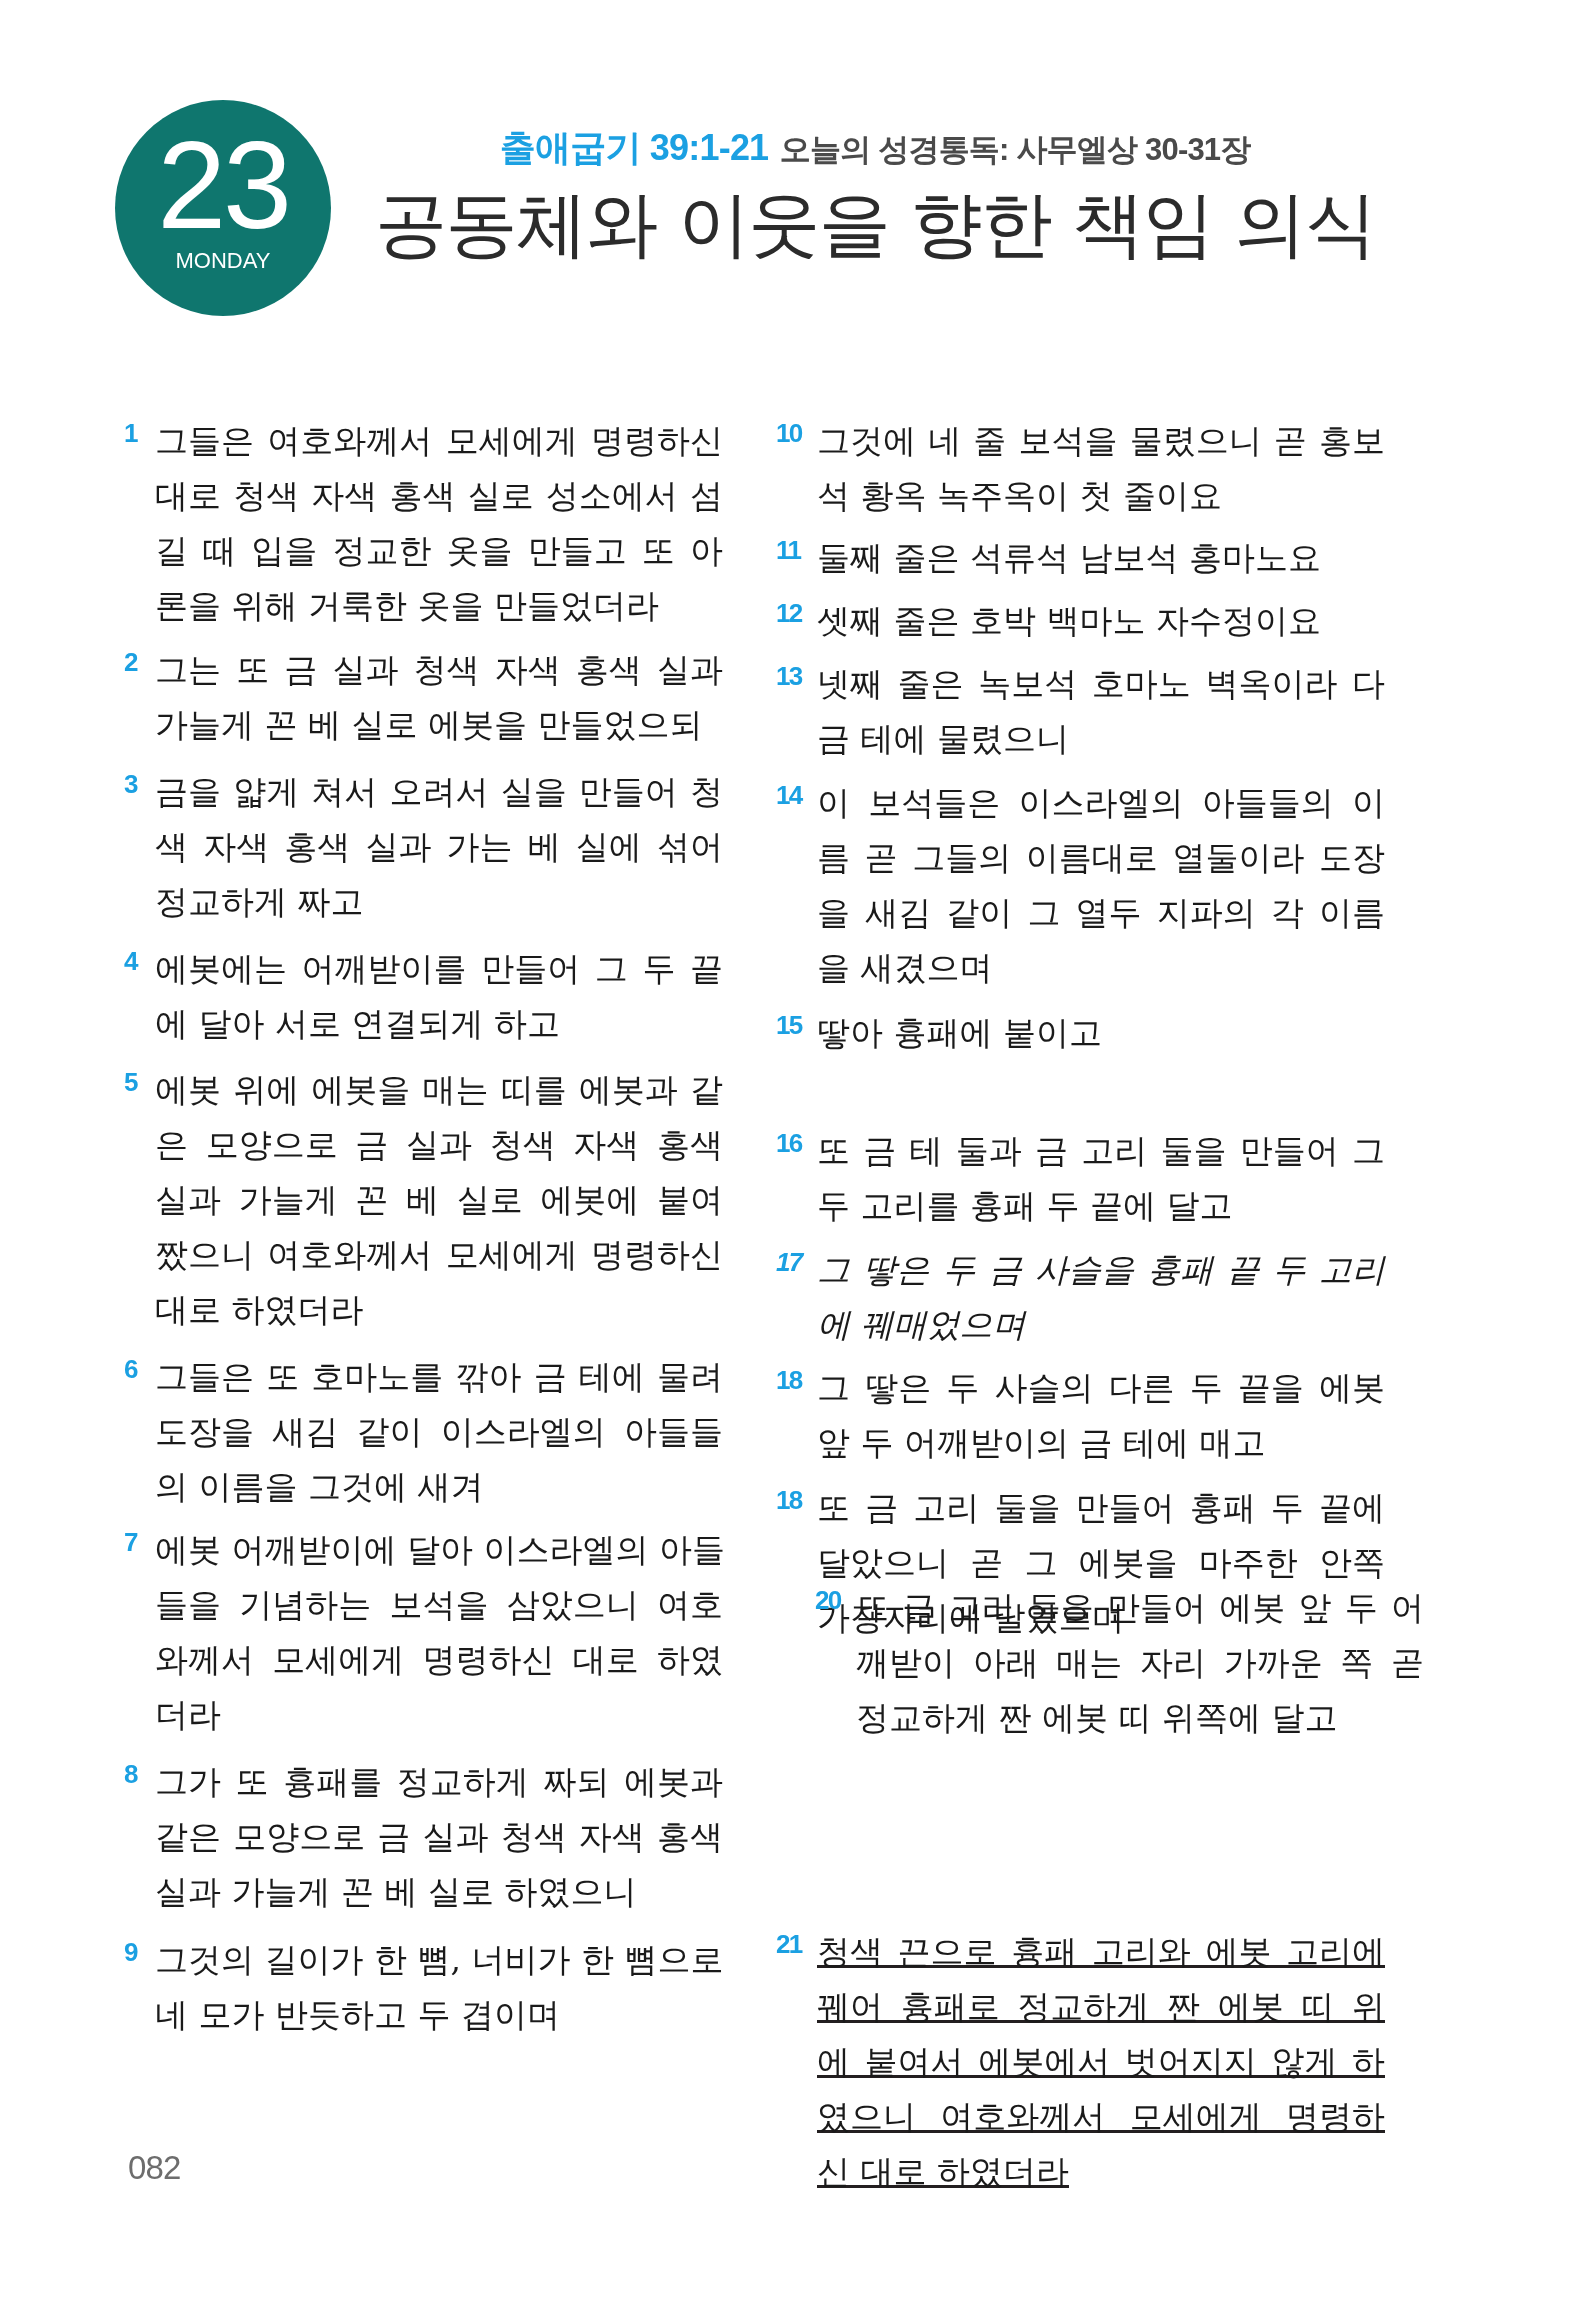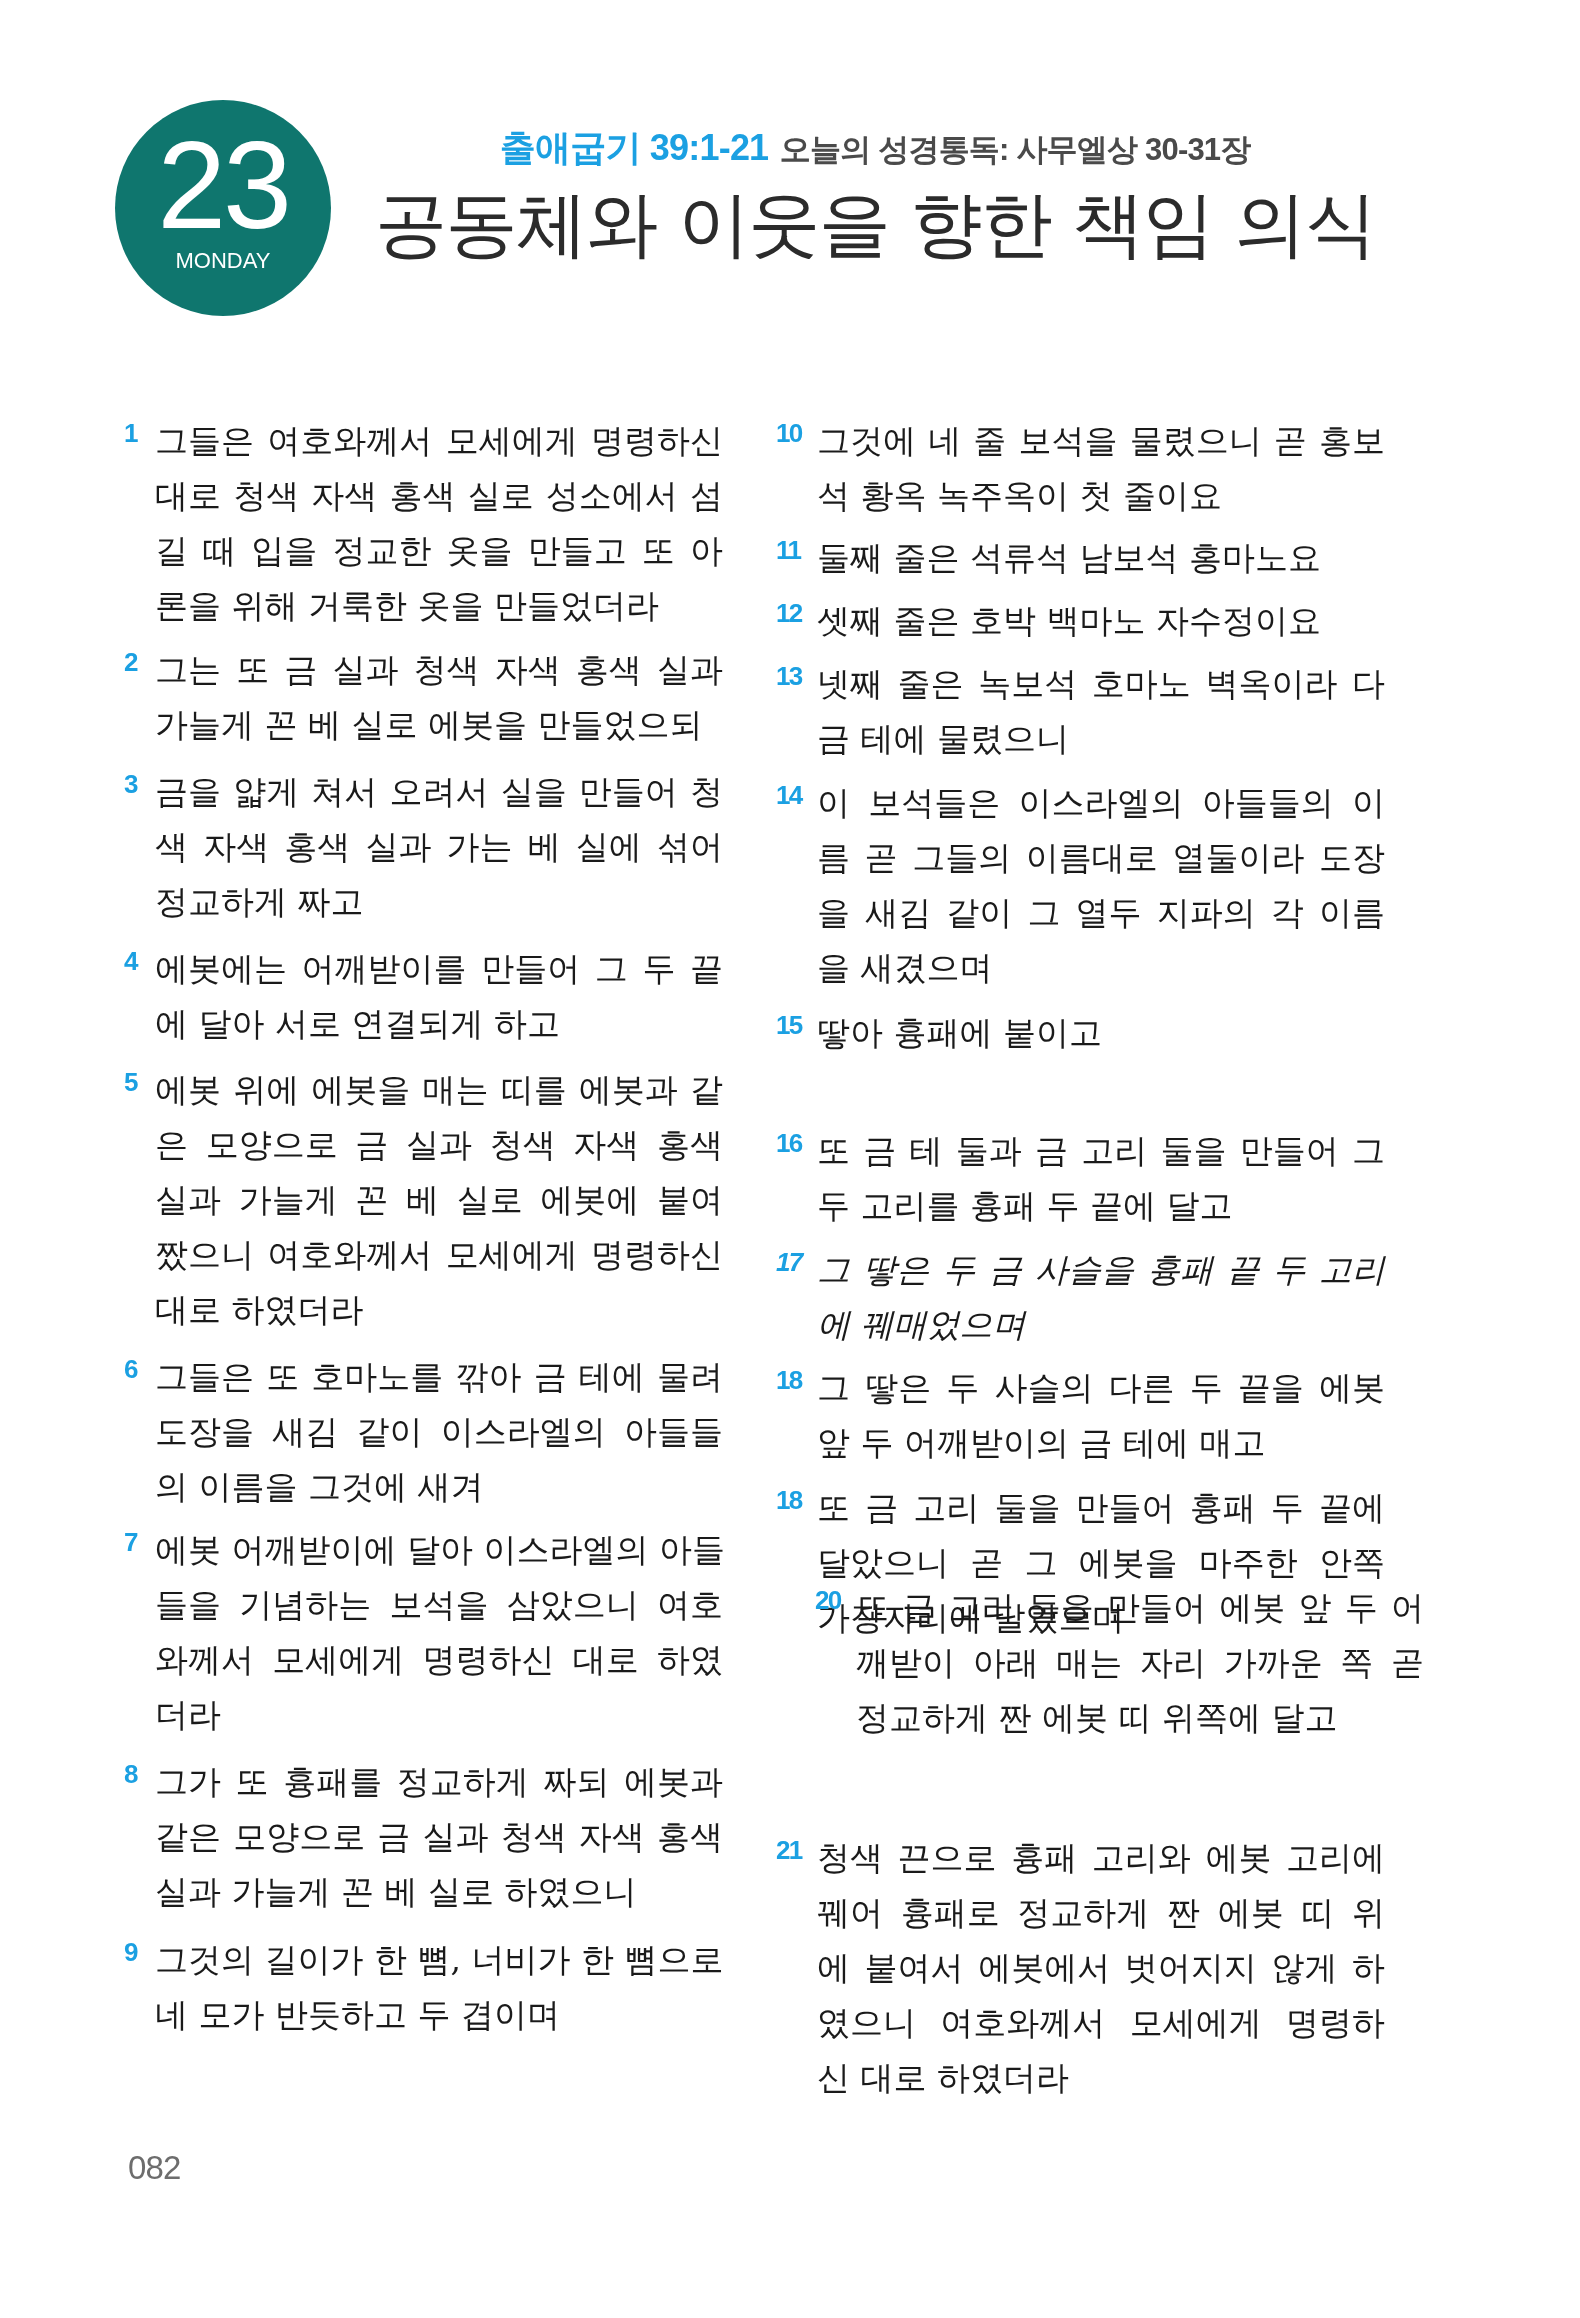--- a/index.html
+++ b/index.html
@@ -199,21 +199,21 @@
     </div>
   </div>
   <div class="verse" style="left:776px; top:1580px;margin-left:39px;">
     <span class="num">20</span>
     <div class="lines">
       <span class="line">또 금 고리 둘을 만들어 에봇 앞 두 어</span>
       <span class="line">깨받이 아래 매는 자리 가까운 쪽 곧</span>
       <span class="line last">정교하게 짠 에봇 띠 위쪽에 달고</span>
     </div>
   </div>
-  <div class="verse" style="left:776px; top:1830px;">
+  <div class="verse" style="left:776px; top:1924px;text-decoration:underline;">
     <span class="num">21</span>
     <div class="lines">
       <span class="line">청색 끈으로 흉패 고리와 에봇 고리에</span>
       <span class="line">꿰어 흉패로 정교하게 짠 에봇 띠 위</span>
       <span class="line">에 붙여서 에봇에서 벗어지지 않게 하</span>
       <span class="line">였으니 여호와께서 모세에게 명령하</span>
       <span class="line last">신 대로 하였더라</span>
     </div>
   </div>
 </div>

